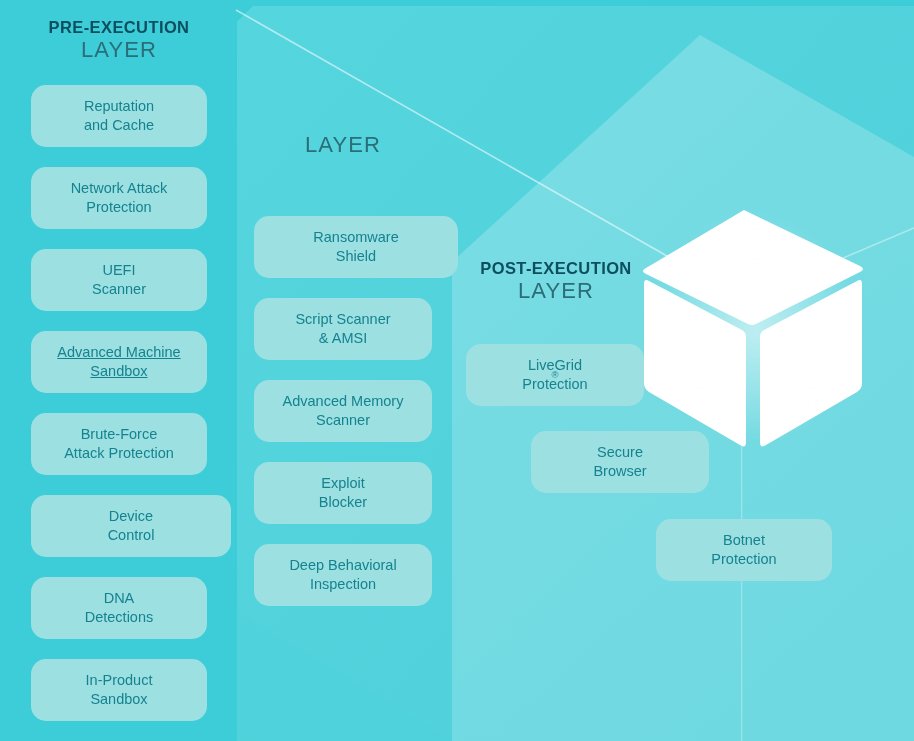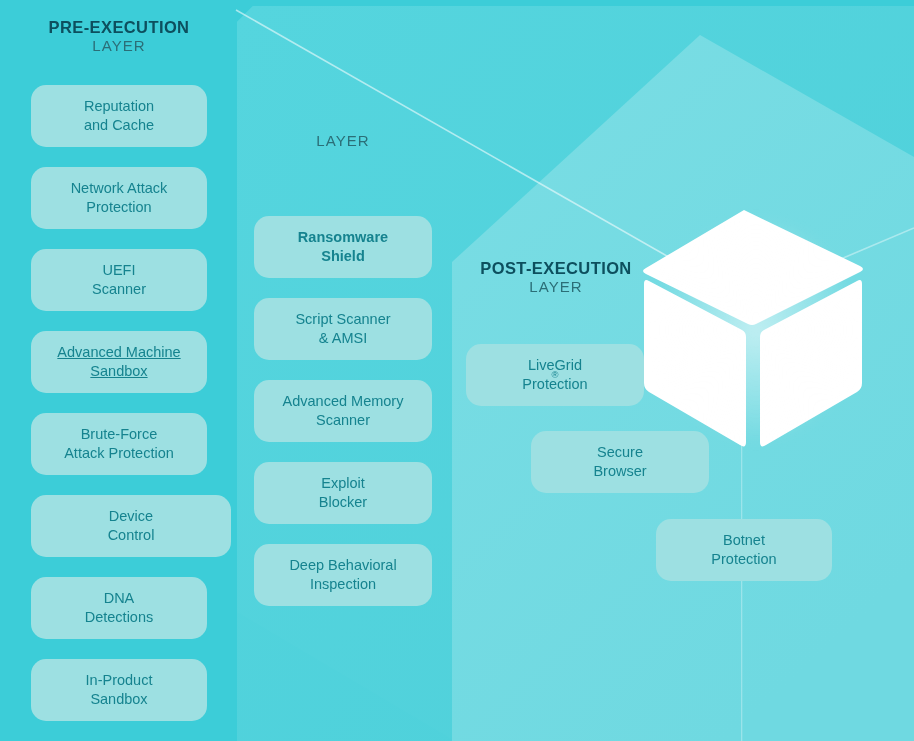--- a/index.html
+++ b/index.html
@@ -12,21 +12,21 @@
 
   
   .layer-shape{position:absolute;top:0;left:0;width:914px;height:741px;}
 
   
   .layer-title{position:absolute;text-align:center;line-height:1.14;}
   .layer-title .t1{
     display:block;font-size:16.5px;font-weight:bold;color:#0d4f5e;letter-spacing:.4px;
   }
   .layer-title .t2{
-    display:block;font-size:15px;font-weight:normal;color:#2b6e77;letter-spacing:1.1px;
+    display:block;font-size:22px;font-weight:normal;color:#2b6e77;letter-spacing:1.1px;
   }
 
   
   .card{
     position:absolute;
     background:#9de0e2;
     border-radius:15px;
     display:flex;align-items:center;justify-content:center;
     text-align:center;
     color:#15838f;
@@ -144,21 +144,21 @@
         <span>Detections</span>
       </div>
   </div>
   <div class="card" style="left:31px;top:659px;width:176px;height:62px;">
     <div>
         <span>In-Product</span>
         <span>Sandbox</span>
       </div>
   </div>
 
-  <div class="card" style="left:254px;top:216px;width:178px;height:62px;font-weight:bold;">
+  <div class="card" style="left:254px;top:216px;width:204px;height:62px;">
     <div>
         <span>Ransomware</span>
         <span>Shield</span>
       </div>
   </div>
   <div class="card" style="left:254px;top:298px;width:178px;height:62px;">
     <div>
         <span>Script Scanner</span>
         <span>&amp; AMSI</span>
       </div>

